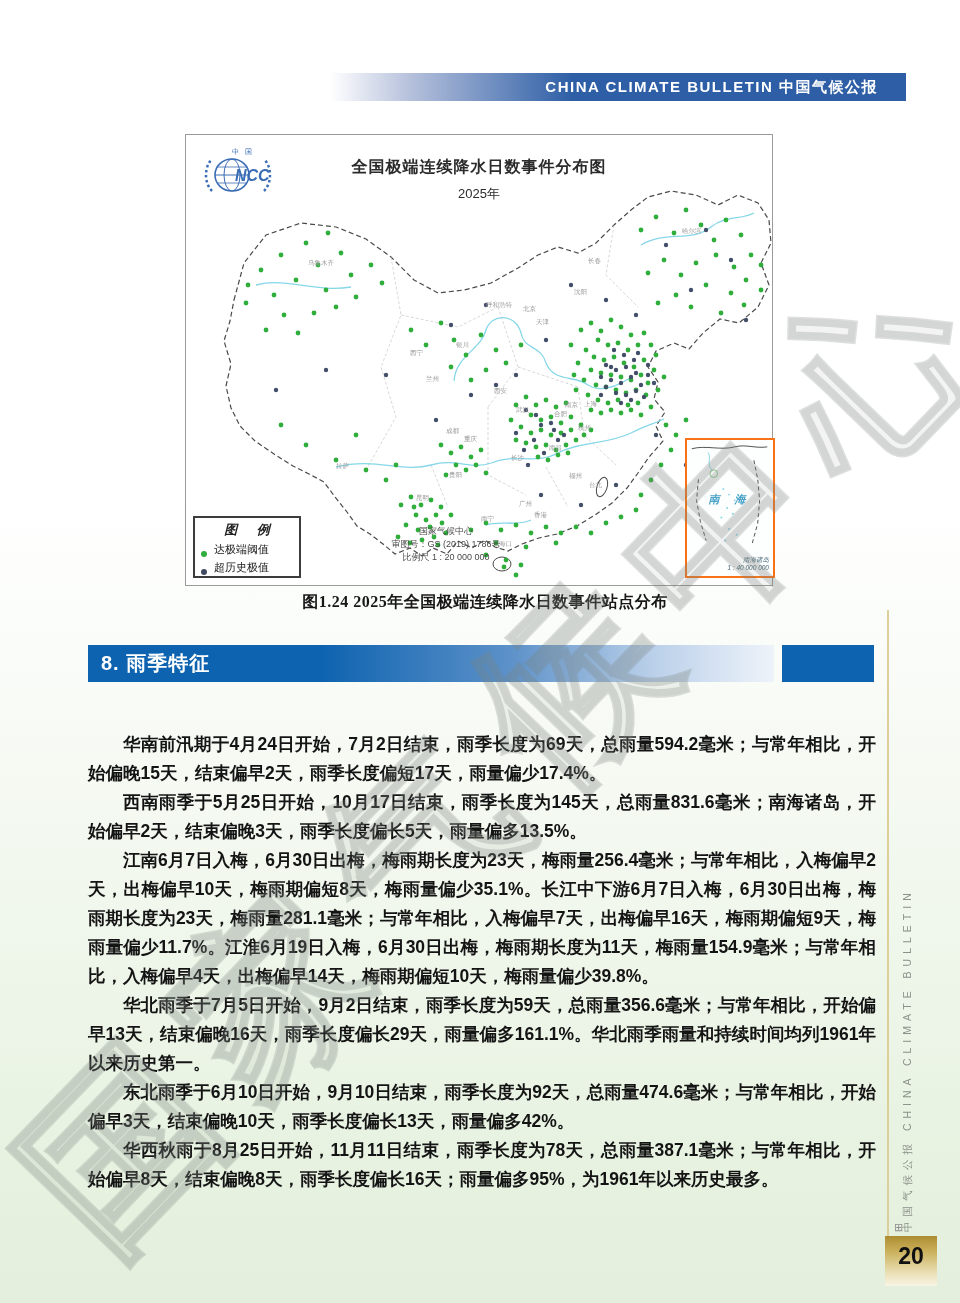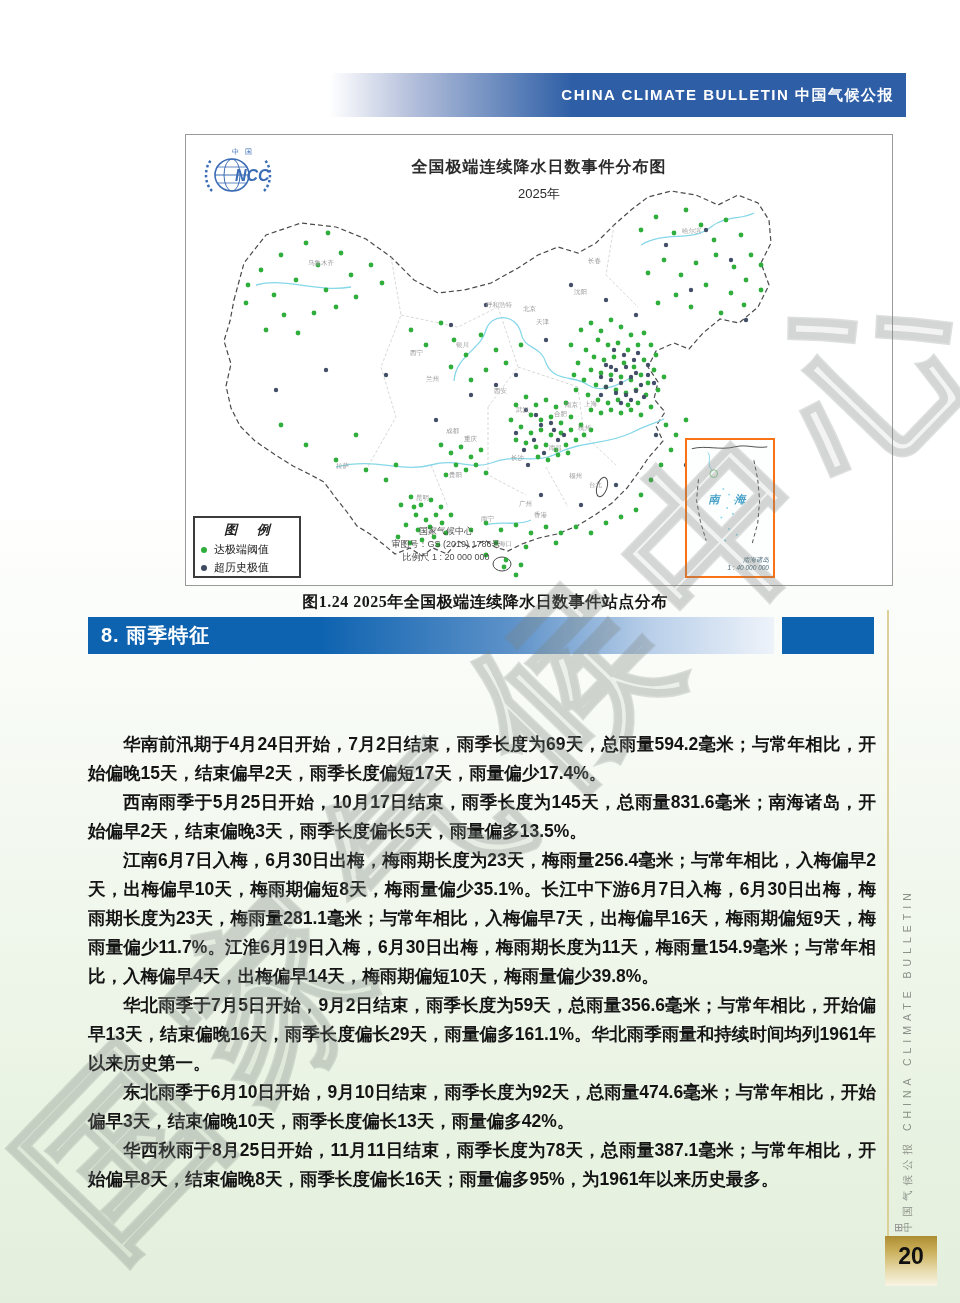--- a/index.html
+++ b/index.html
@@ -2,55 +2,55 @@
 <html><head>
 <meta charset="utf-8">
 <style>
   html,body{margin:0;padding:0;}
   body{width:960px;height:1303px;position:relative;overflow:hidden;
        font-family:"Liberation Sans",sans-serif;
        background:linear-gradient(180deg,#ffffff 0%,#ffffff 38%,#f4f9f1 62%,#e9f3e3 85%,#e3efdc 100%);}
   .abs{position:absolute;}
 
   
-  .top-bar{left:330px;top:73px;width:576px;height:44px;
+  .top-bar{left:330px;top:73px;width:576px;height:28px;
     background:linear-gradient(to right,rgba(170,180,215,0) 0%,rgba(120,140,190,.55) 14%,#2e5fa6 42%,#2e5fa6 100%);
-    display:flex;align-items:center;justify-content:flex-end;padding-right:12px;box-sizing:border-box;}
+    display:flex;align-items:center;justify-content:flex-end;padding-right:28px;box-sizing:border-box;}
   .top-bar span{color:#ffffff;font-weight:bold;font-size:15px;letter-spacing:1.5px;white-space:nowrap;}
 
   
-  .figure{left:185px;top:134px;width:708px;height:452px;background:#ffffff;border:1px solid #9a9a9a;box-sizing:border-box;}
+  .figure{left:185px;top:134px;width:588px;height:452px;background:#ffffff;border:1px solid #9a9a9a;box-sizing:border-box;}
   .fig-title{left:0;right:0;top:22px;text-align:center;font-size:16px;font-weight:bold;color:#2b2b2b;letter-spacing:1px;}
   .fig-sub{left:0;right:0;top:50px;text-align:center;font-size:13px;color:#2b2b2b;}
   .map-svg{left:0;top:0;width:598px;height:450px;}
 
   
   .ncc{left:16px;top:10px;width:78px;height:56px;}
 
   
   .legend{left:7px;top:381px;width:108px;height:62px;border:2px solid #3c3c3c;background:#fff;box-sizing:border-box;padding:3px 6px;}
   .legend-title{text-align:center;font-size:13px;font-weight:bold;letter-spacing:8px;color:#222;padding-left:8px;font-style:italic;}
-  .legend-row{display:flex;align-items:center;gap:7px;margin-top:3px;font-size:11px;color:#222;}
+  .legend-row{display:flex;align-items:flex-end;gap:7px;margin-top:3px;font-size:11px;color:#222;}
   .ldot{width:6px;height:6px;border-radius:50%;flex:0 0 auto;}
   .ldot-green{background:#2fae3c;}
   .ldot-dark{background:#3f4a60;}
 
   
   .map-src{left:170px;top:390px;width:180px;text-align:center;font-size:9px;line-height:13px;color:#4a4a4a;}
 
   
   .inset{left:499px;top:303px;width:90px;height:140px;border:2px solid #f97316;background:#fdfefe;box-sizing:border-box;font-style:italic;}
   .inset .sea{position:absolute;left:0;right:0;top:52px;text-align:center;color:#4aa3c8;font-size:11px;letter-spacing:6px;font-weight:bold;}
   .inset .cap{position:absolute;right:4px;bottom:4px;text-align:right;font-size:6.5px;line-height:8px;color:#4a6a7a;}
 
   .fig-caption{left:185px;top:592px;width:600px;text-align:center;
     font-family:"Liberation Serif",serif;font-size:16px;font-weight:600;color:#171717;letter-spacing:.5px;}
 
   
-  .section-bar{left:88px;top:617px;width:786px;height:37px;display:flex;}
+  .section-bar{left:88px;top:645px;width:786px;height:37px;display:flex;}
   .section-grad{flex:1;height:100%;
     background:linear-gradient(to right,#0e63b0 0%,#0e63b0 34%,#5e92c9 62%,#b9cfe9 82%,#eef3fa 100%);
     display:flex;align-items:center;}
   .section-grad span{color:#fff;font-weight:bold;font-size:20px;padding-left:13px;letter-spacing:1px;}
   .section-gap{width:8px;height:100%;}
   .section-block{width:92px;height:100%;background:#0e63b0;}
 
   
   .body-text{left:88px;top:730px;width:788px;color:#141414;
     font-size:17.5px;line-height:29px;font-weight:600;text-align:justify;}

